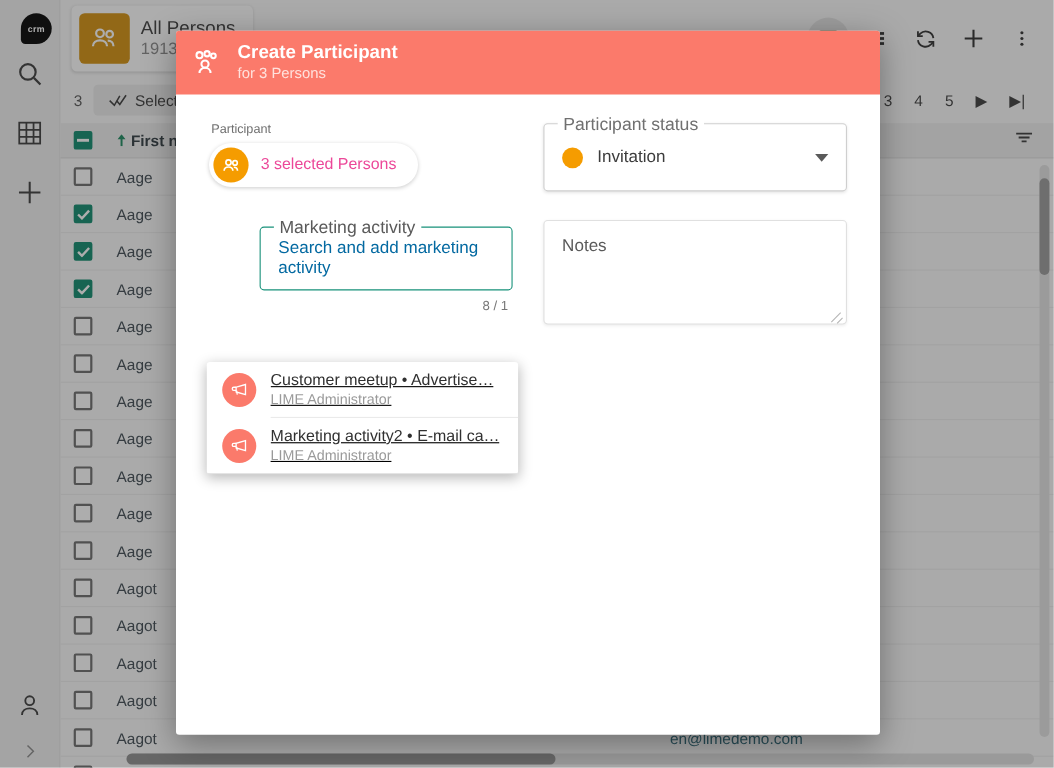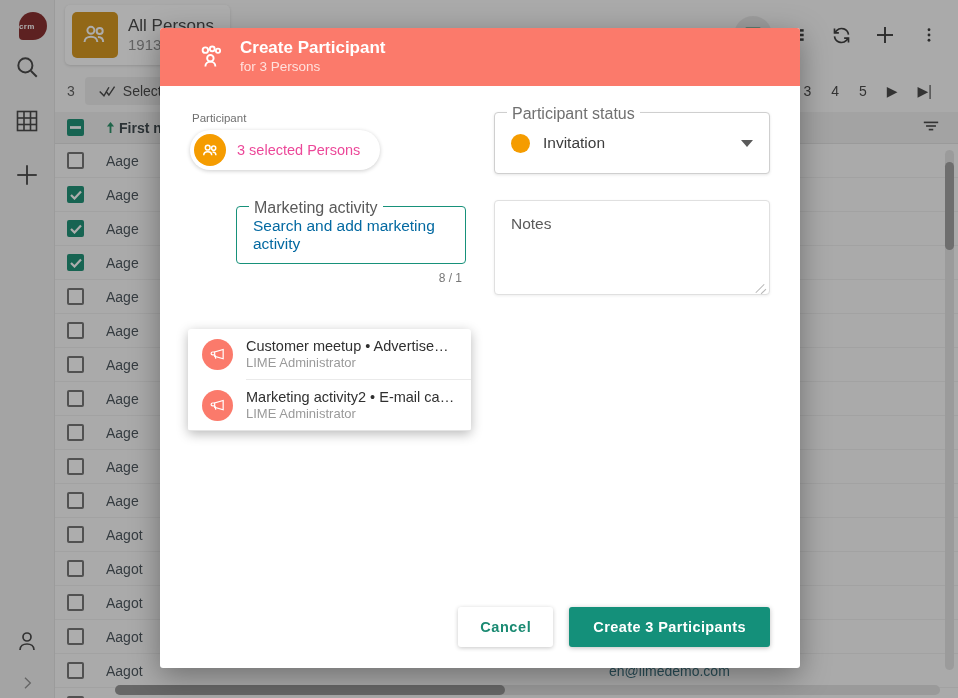--- a/index.html
+++ b/index.html
@@ -14,22 +14,22 @@
   
   .bg-layer { position: absolute; inset: 0; background: #f4f4f4; }
 
   .sidebar {
     position: absolute; left: 0; top: 0; width: 55px; height: 698px;
     background: #f1f1f1; border-right: 1px solid #e2e2e2;
     display: flex; flex-direction: column; align-items: center;
   }
   .logo-dot {
     margin-top: 12px; width: 28px; height: 28px; border-radius: 50% 50% 50% 4px;
-    background: #7f1d1d; color: #fff; font-size: 8px; font-weight: bold;
-    display: flex; align-items: center; 
+    background: #000000; color: #fff; font-size: 8px; font-weight: bold;
+    display: flex; align-items: center; justify-content: center;
     letter-spacing: .3px;
     margin-left: 12px;
   }
   .side-ico {
     width: 55px; height: 54px; display: flex; align-items: center; justify-content: center;
     color: #444;
   }
   .side-spacer { flex: 1; }
 
   .content {
@@ -119,21 +119,21 @@
 
   
   .modal {
     position: absolute; left: 160px; top: 28px; width: 640px; height: 640px;
     background: #fff; border-radius: 3px;
     box-shadow: 0 8px 30px rgba(0,0,0,.35);
     display: flex; flex-direction: column; overflow: visible;
   }
   .modal-head {
     height: 58px; background: #fb7a6b; color: #fff;
-    display: flex; align-items: center; gap: 14px; padding: 0 36px;
+    display: flex; align-items: center; gap: 14px; padding: 0 12px;
     border-radius: 3px 3px 0 0; flex: none;
   }
   .mh-txt { display: flex; flex-direction: column; justify-content: center; }
   .mh-title { font-size: 17px; font-weight: bold; line-height: 1.2; }
   .mh-sub { font-size: 13.5px; color: #ffe1dc; line-height: 1.35; }
 
   .modal-body { flex: 1; position: relative; padding: 26px 30px 0 30px; }
 
   .grid2 { display: flex; gap: 28px; }
   .col { width: 283px; }
@@ -181,21 +181,21 @@
   .sugg {
     position: absolute; left: 28px; top: 243px; width: 283px;
     background: #fff; border-radius: 3px;
     box-shadow: 0 3px 12px rgba(0,0,0,.28);
     z-index: 5;
   }
   .sg-item { display: flex; align-items: center; gap: 13px; padding: 9px 14px; }
   .sg-av { width: 31px; height: 31px; border-radius: 50%; background: #fb7a6b;
            display: flex; align-items: center; justify-content: center; color: #fff; flex: none; }
   .sg-av.green { background: #3cab52; }
-  .sg-tx { min-width: 0; }
+  .sg-tx { min-width: 0; text-decoration: underline; }
   .sg-t1 { font-size: 14.5px; color: #303030; white-space: nowrap; overflow: hidden; text-overflow: ellipsis; }
   .sg-t2 { font-size: 13px; color: #9a9a9a; margin-top: 1px; }
   .sg-div { height: 1px; background: #eaeaea; margin-left: 58px; }
   .sg-sep { height: 1px; background: #e4e4e4; }
   .sg-create { border: 2px solid #9b1c20; padding: 11px 14px; background: #fafafa;
                display: flex; align-items: center; gap: 13px; }
 
   .modal-foot {
     height: 82px; display: flex; align-items: center; justify-content: flex-end;
     gap: 16px; padding: 0 30px; flex: none;
@@ -608,18 +608,14 @@
           </span>
           <span class="sg-tx">
             <span class="sg-t1" style="display:block">Marketing activity2 • E-mail ca…</span>
             <span class="sg-t2" style="display:block">LIME Administrator</span>
           </span>
         </div>
         <div class="sg-sep"></div>
       </div>
     </div>
 
-    <div class="modal-foot">
-      <button class="btn-cancel">Cancel</button>
-      <button class="btn-primary" style="background: rgb(20, 144, 122);">Create 3 Participants</button>
-    </div>
   </div>
 </div>
 
 </body></html>

